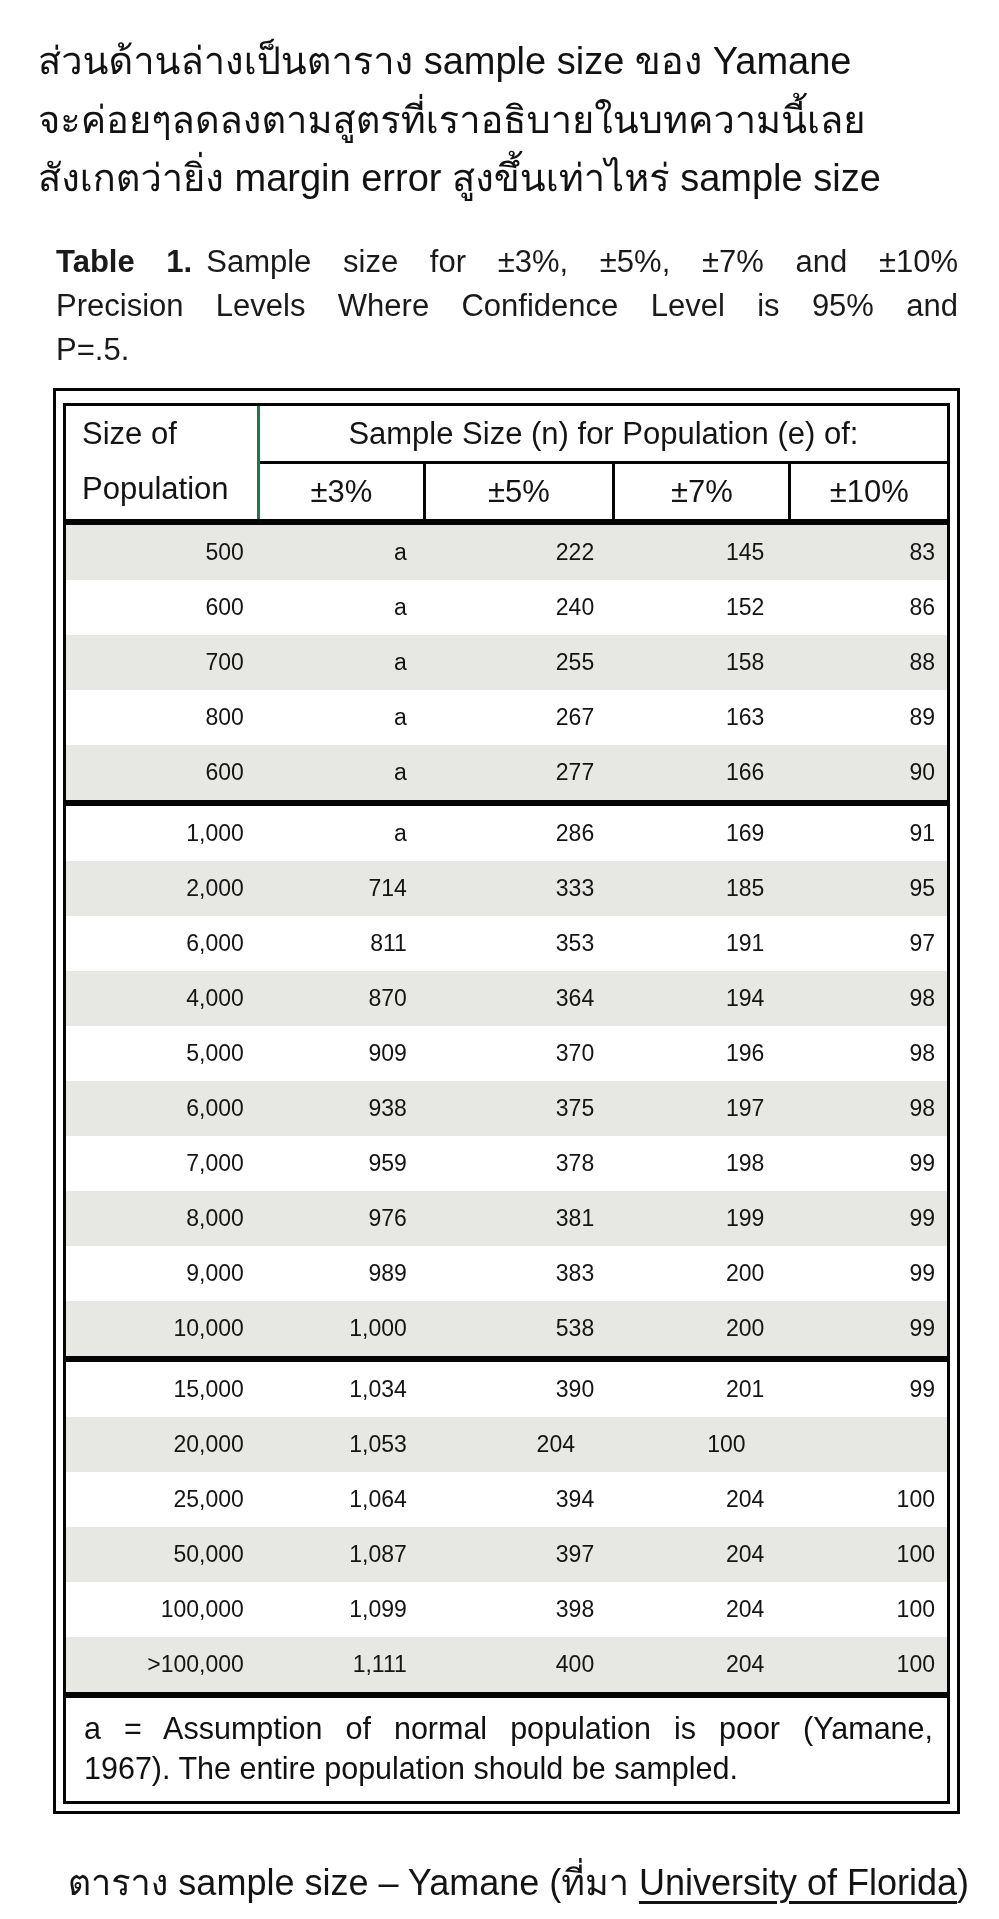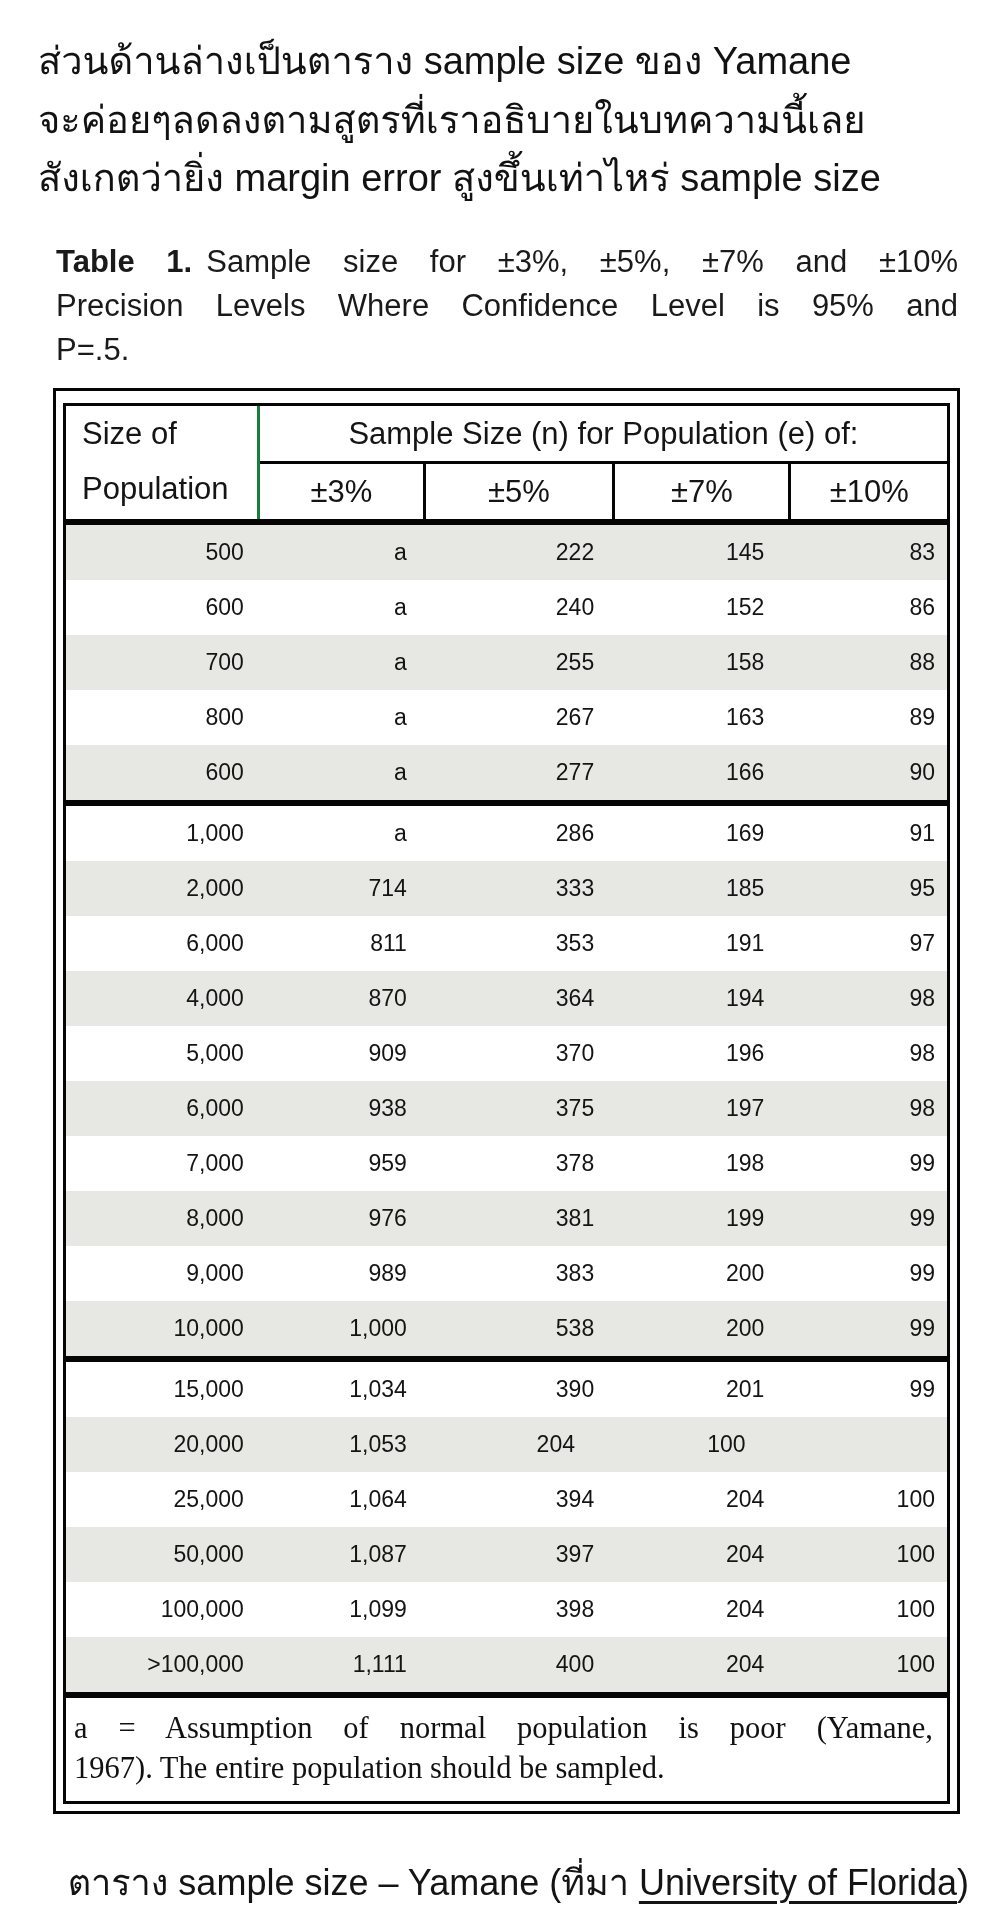--- a/index.html
+++ b/index.html
@@ -31,21 +31,21 @@
   
   .trow{display:flex;height:55px;line-height:55px;font-size:23px;background:#ffffff;}
   .trow.shade{background:#e7e7e4;}
   .tc{box-sizing:border-box;text-align:right;}
   .tc0{width:22%;padding-right:16px;}
   .tc1{width:18.5%;padding-right:16px;}
   .tc2{width:21.5%;padding-right:18px;}
   .tc3{width:20%;padding-right:24px;}
   .tc4{width:18%;padding-right:12px;}
   
-  .footnote{padding:10px 14px 12px 8px;font-size:30.5px;line-height:1.33;color:#111111;font-family:Liberation Serif, serif;}
+  .footnote{padding:10px 14px 12px 18px;font-size:30.5px;line-height:1.33;color:#111111;}
   .footnote .jline{text-align:justify;text-align-last:justify;}
   
   .caption{margin:40px 30px 0 44px;font-size:36px;color:#141414;white-space:nowrap;text-align:right;}
   .caption .link{text-decoration:underline;text-underline-offset:6px;text-decoration-thickness:2.5px;color:#141414;cursor:pointer;}
 </style>
 </head>
 <body>
 
 <div class="page">
 

